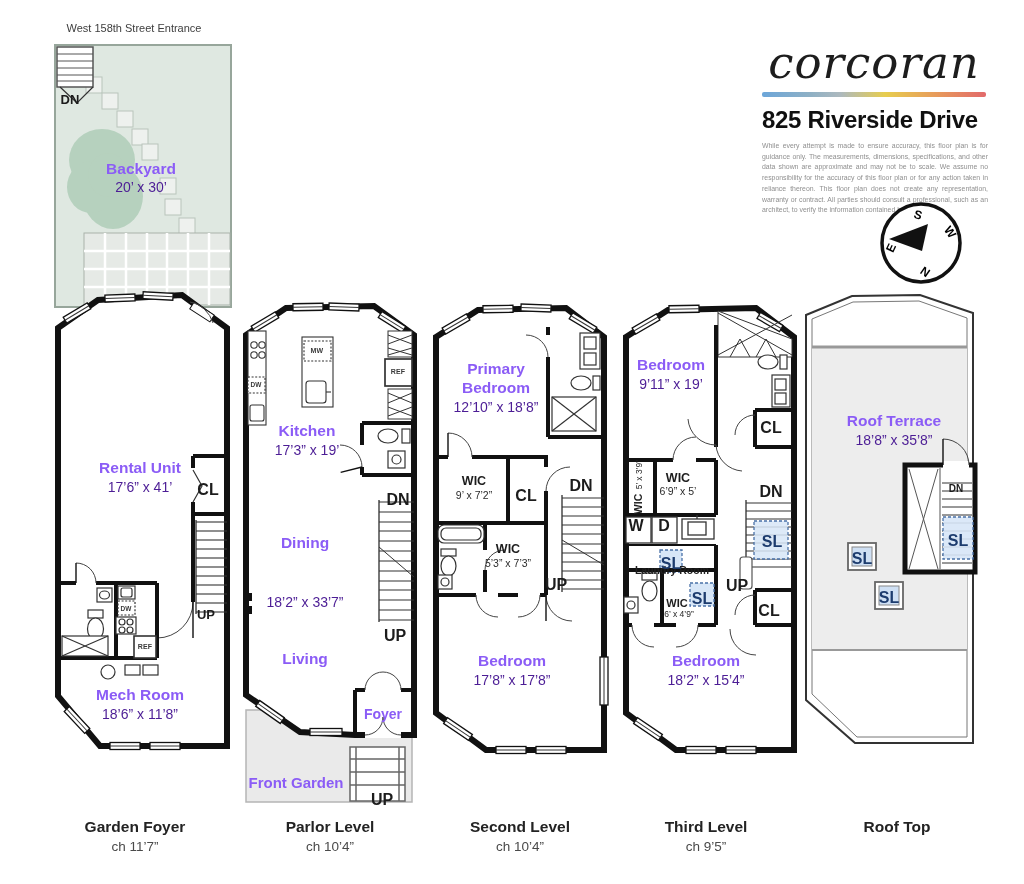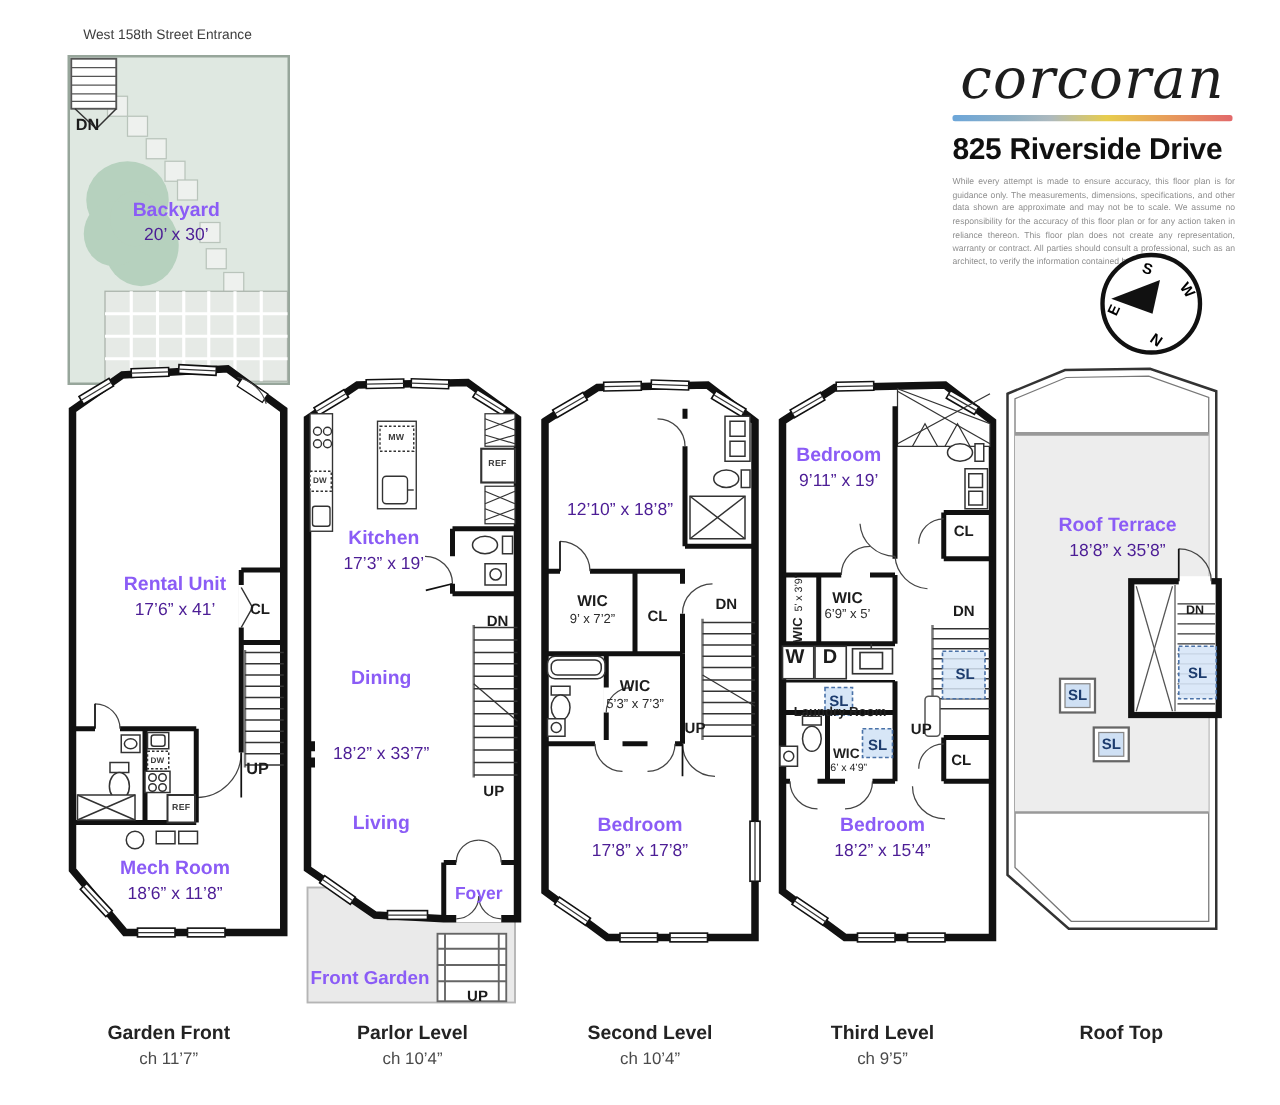--- a/index.html
+++ b/index.html
@@ -4,21 +4,21 @@
 <style>
   html,body{margin:0;padding:0;background:#fff;}
   .canvas{position:relative;width:1024px;height:884px;background:#fff;overflow:hidden;
           font-family:"Liberation Sans",sans-serif;color:#1f1f1f;}
   .abs{position:absolute;}
   svg{position:absolute;overflow:visible;}
   
   .lbl{position:absolute;transform:translateX(-50%);white-space:nowrap;text-align:center;line-height:1.2;}
   .rm{font-weight:700;font-size:15.5px;color:#8b5cf6;}
   .dim{font-weight:400;font-size:14px;color:#4c1d95;}
-  .sm{font-weight:700;font-size:12px;color:#1c1c1c;}
+  .sm{font-weight:700;font-size:16px;color:#1c1c1c;}
   .md{font-weight:700;font-size:13px;color:#1c1c1c;}
   .wic{font-weight:700;font-size:12.5px;color:#1c1c1c;}
   .wicd{font-weight:400;font-size:10.5px;color:#2b2b2b;}
   .tiny{font-weight:700;font-size:7px;color:#3a3a3a;letter-spacing:.2px;}
   .sl{color:#1d3c6e;}
   .wd{font-weight:700;font-size:16px;color:#1c1c1c;}
   .wrap2{white-space:normal;width:120px;}
   .vert{transform:translate(-50%,-50%) rotate(-90deg);transform-origin:center;}
   
   .brand{position:absolute;left:760px;top:36px;width:228px;text-align:center;
@@ -623,20 +623,21 @@
   <div class="lbl dim" style="left:307px;top:442px">17’3” x 19’</div>
   <div class="lbl sm" style="left:398px;top:490px">DN</div>
   <div class="lbl rm" style="left:305px;top:534px">Dining</div>
   <div class="lbl dim" style="left:305px;top:594px">18’2” x 33’7”</div>
   <div class="lbl rm" style="left:305px;top:650px">Living</div>
   <div class="lbl sm" style="left:395px;top:626px">UP</div>
   <div class="lbl rm" style="left:383px;top:706px;font-size:14px">Foyer</div>
   <div class="lbl rm" style="left:296px;top:774px;font-size:15px">Front Garden</div>
   <div class="lbl sm" style="left:382px;top:790px">UP</div>
 
+  <div class="lbl rm wrap2" style="left:496px;top:360px">Primary Bedroom</div>
   <div class="lbl dim" style="left:496px;top:399px">12’10” x 18’8”</div>
   <div class="lbl wic" style="left:474px;top:474px">WIC</div>
   <div class="lbl wicd" style="left:474px;top:489px">9’ x 7’2”</div>
   <div class="lbl sm" style="left:526px;top:486px">CL</div>
   <div class="lbl sm" style="left:581px;top:476px">DN</div>
   <div class="lbl wic" style="left:508px;top:542px">WIC</div>
   <div class="lbl wicd" style="left:508px;top:557px">5’3” x 7’3”</div>
   <div class="lbl sm" style="left:556px;top:575px">UP</div>
   <div class="lbl rm" style="left:512px;top:652px">Bedroom</div>
   <div class="lbl dim" style="left:512px;top:672px">17’8” x 17’8”</div>
@@ -665,21 +666,21 @@
   <div class="lbl dim" style="left:706px;top:672px">18’2” x 15’4”</div>
 
   <div class="lbl rm" style="left:894px;top:412px">Roof Terrace</div>
   <div class="lbl dim" style="left:894px;top:432px">18’8” x 35’8”</div>
   <div class="lbl sm" style="left:956px;top:483px;font-size:10px">DN</div>
   <div class="lbl sm sl" style="left:958px;top:531px">SL</div>
   <div class="lbl sm sl" style="left:862px;top:549px">SL</div>
   <div class="lbl sm sl" style="left:889px;top:588px">SL</div>
 
   <div class="cap" style="left:135px;top:818px">
-    <div class="t">Garden Front</div>
+    <div class="t">Garden Foyer</div>
     <div class="c">ch 11’7”</div>
   </div>
   <div class="cap" style="left:330px;top:818px">
     <div class="t">Parlor Level</div>
     <div class="c">ch 10’4”</div>
   </div>
   <div class="cap" style="left:520px;top:818px">
     <div class="t">Second Level</div>
     <div class="c">ch 10’4”</div>
   </div>

